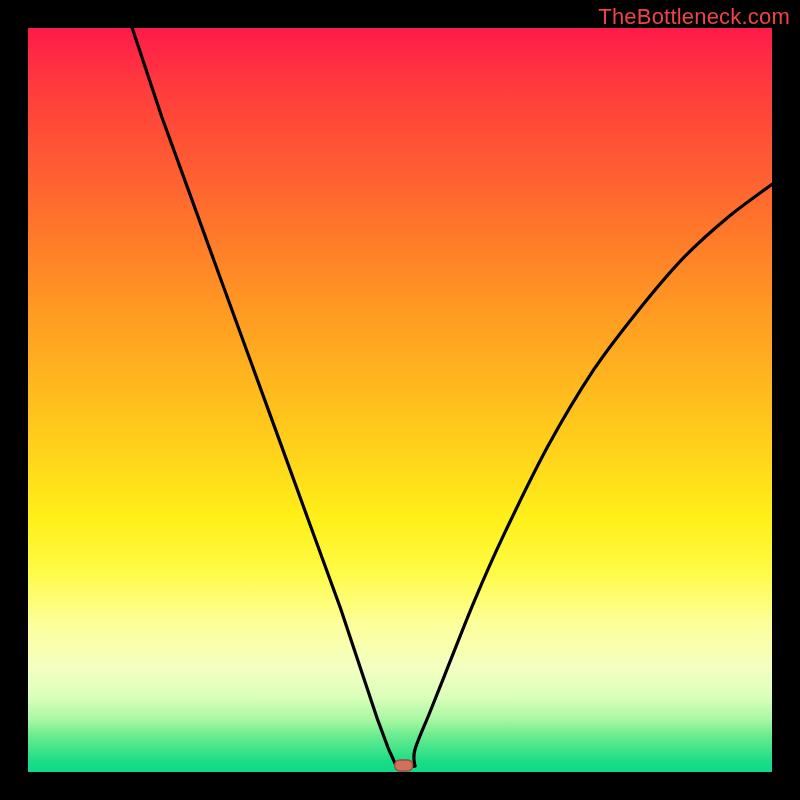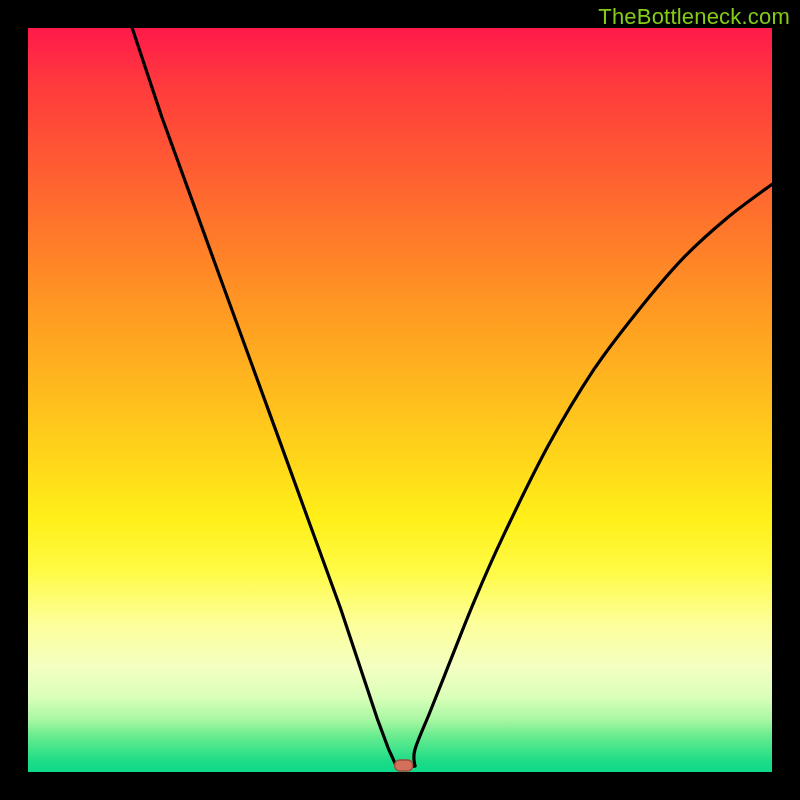--- a/index.html
+++ b/index.html
@@ -41,21 +41,21 @@
       #6eec90 95%,
       #3fe48a 97%,
       #1edc87 98.5%,
       #0cd989 100%
     );
   }
   .watermark {
     position: absolute;
     top: 4px;
     right: 10px;
-    color: #84cc16;
+    color: #ef4444;
     font-size: 22px;
     font-weight: 500;
     letter-spacing: 0.2px;
     user-select: none;
   }
   svg.curve {
     position: absolute;
     left: 0;
     top: 0;
     width: 744px;

